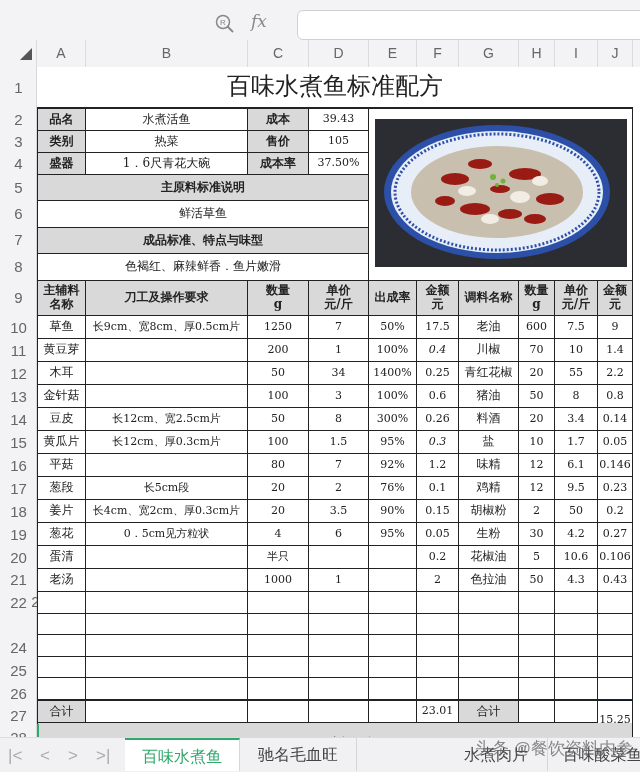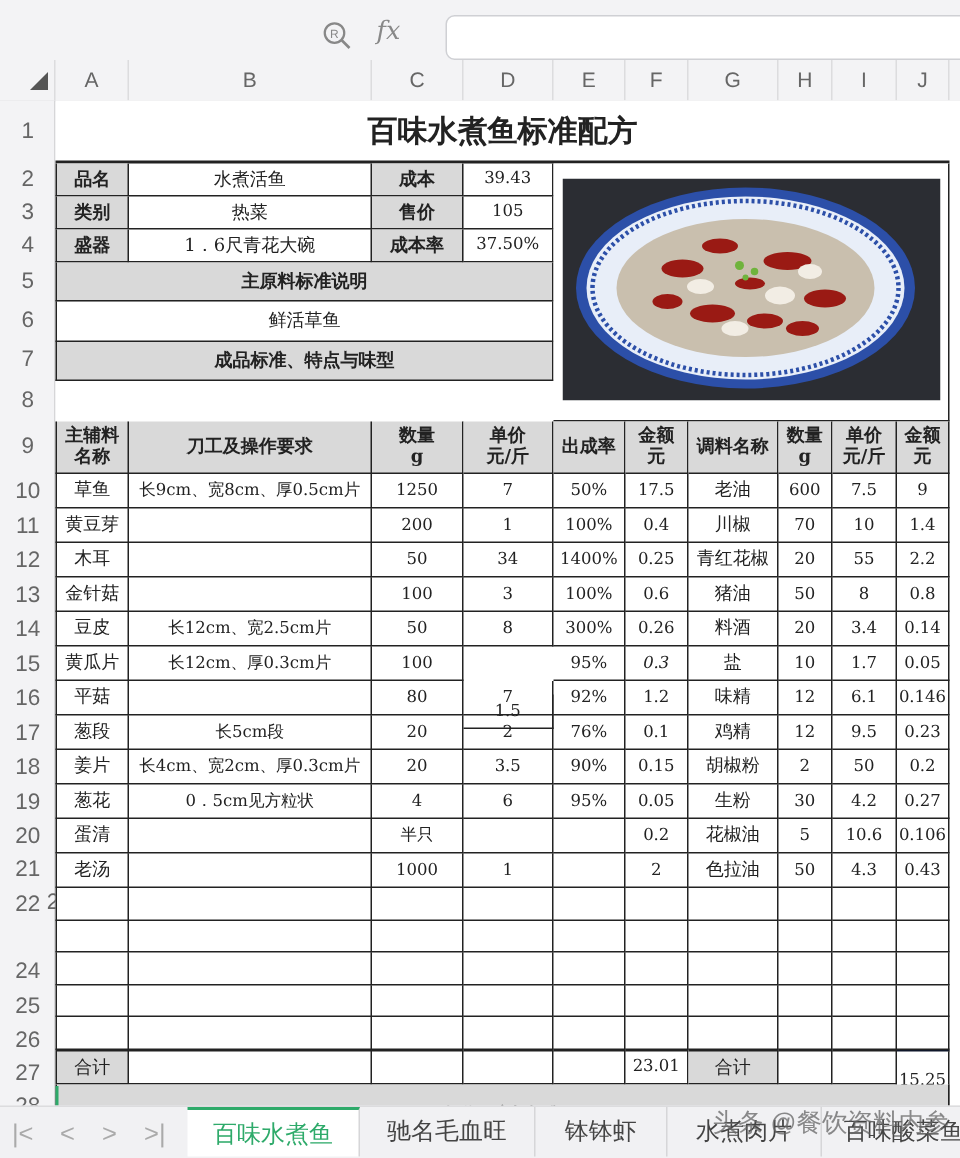--- a/index.html
+++ b/index.html
@@ -13,21 +13,21 @@
   .formula-input{position:absolute;left:297px;top:10px;width:350px;height:30px;border:1px solid #cfd0d4;border-radius:6px;background:#fff;box-sizing:border-box;}
   .col-head{position:absolute;top:40px;height:27px;left:0;width:640px;background:#f3f3f5;border-bottom:1px solid #d6d6d8;}
   .col-head .c{position:absolute;top:0;height:27px;line-height:27px;text-align:center;font-size:14px;color:#666;border-right:1px solid #dcdcde;box-sizing:border-box;}
   .corner{position:absolute;left:20px;top:8px;width:0;height:0;border-left:12px solid transparent;border-bottom:12px solid #555;}
   .row-head{position:absolute;left:0;width:37px;background:#f3f3f5;border-right:1px solid #d6d6d8;box-sizing:border-box;}
   .row-head .r{position:absolute;left:0;width:37px;text-align:center;font-size:15px;color:#666;}
   .sheet{position:absolute;left:37px;top:67px;width:603px;height:670px;background:#fff;}
   .cell{position:absolute;box-sizing:border-box;border-right:1px solid #222;border-bottom:1px solid #222;font-family:"DejaVu Serif",serif;font-size:12px;color:#222;display:flex;align-items:center;justify-content:center;text-align:center;line-height:1.15;overflow:hidden;white-space:nowrap;}
   .g{background:#d9d9d9;}
   .b{font-weight:bold;}
-  .title{font-size:20px;font-weight:bold;border:none;}
+  .title{font-size:24px;font-weight:normal;border:none;}
   .num{font-size:11px;}
   .photo{position:absolute;box-sizing:border-box;}
   .tabs{position:absolute;left:0;top:737px;width:640px;height:35px;background:#f1f1f3;border-top:1px solid #dcdcde;}
   .nav{position:absolute;top:8px;font-size:17px;color:#aaa;}
   .tab{position:absolute;top:0;height:33px;line-height:33px;text-align:center;font-size:16px;color:#444;border-right:1px solid #d6d6d8;box-sizing:border-box;}
   .tab.active{background:#fff;color:#2eaa6a;border-top:2px solid #2eaa6a;}
   .watermark{position:absolute;left:475px;top:737px;font-size:17px;color:#666;opacity:.75;}
   .sel-marker{position:absolute;left:37px;top:724px;width:2px;height:14px;background:#2eaa6a;}
 </style>
 </head>
@@ -105,20 +105,21 @@
   <div class="cell num" style="left:272px;top:64px;width:60px;height:22px;">105</div>
 
   <div class="cell g b" style="left:0;top:86px;width:49px;height:22px;border-left:1px solid #222;">盛器</div>
   <div class="cell" style="left:49px;top:86px;width:162px;height:22px;">1．6尺青花大碗</div>
   <div class="cell g b" style="left:211px;top:86px;width:61px;height:22px;">成本率</div>
   <div class="cell num" style="left:272px;top:86px;width:60px;height:22px;">37.50%</div>
 
   <div class="cell g b" style="left:0;top:108px;width:332px;height:26px;border-left:1px solid #222;">主原料标准说明</div>
   <div class="cell" style="left:0;top:134px;width:332px;height:27px;border-left:1px solid #222;">鲜活草鱼</div>
   <div class="cell g b" style="left:0;top:161px;width:332px;height:26px;border-left:1px solid #222;">成品标准、特点与味型</div>
+  <div class="cell" style="left:0;top:187px;width:332px;height:27px;border-left:1px solid #222;">色褐红、麻辣鲜香．鱼片嫩滑</div>
 
   <div class="cell" style="left:332px;top:42px;width:264px;height:172px;background:#fff;">
     <svg class="photo" style="left:6px;top:10px;" width="252" height="148" viewBox="0 0 252 148">
       <rect width="252" height="148" fill="#2b2d33"></rect>
       <ellipse cx="122" cy="73" rx="113" ry="67" fill="#2c4fa8"></ellipse>
       <ellipse cx="122" cy="73" rx="106" ry="61" fill="#e8eef8"></ellipse>
       <ellipse cx="122" cy="73" rx="102" ry="58" fill="none" stroke="#2c4fa8" stroke-width="3" stroke-dasharray="2 2"></ellipse>
       <ellipse cx="122" cy="73" rx="86" ry="46" fill="#c9bfae"></ellipse>
       <g fill="#9a1a14">
         <ellipse cx="80" cy="60" rx="14" ry="6"></ellipse>
@@ -182,21 +183,21 @@
         <div class="cell num" style="left: 482px; top: 249px; width: 36px; height: 23px;">600</div>
         <div class="cell num" style="left: 518px; top: 249px; width: 43px; height: 23px;">7.5</div>
         <div class="cell num" style="left: 561px; top: 249px; width: 35px; height: 23px;">9</div>
       </div>
       <div>
         <div class="cell" style="left: 0px; top: 272px; width: 49px; height: 23px; border-left: 1px solid rgb(34, 34, 34);">黄豆芽</div>
         <div class="cell" style="left: 49px; top: 272px; width: 162px; height: 23px; font-size: 11px;"></div>
         <div class="cell num" style="left: 211px; top: 272px; width: 61px; height: 23px;">200</div>
         <div class="cell num" style="left: 272px; top: 272px; width: 60px; height: 23px;">1</div>
         <div class="cell num" style="left: 332px; top: 272px; width: 48px; height: 23px;">100%</div>
-        <div class="cell num" style="left: 380px; top: 272px; width: 42px; height: 23px;">0.4</div>
+        <div class="cell num" style="left: 380px; top: 272px; width: 42px; height: 23px; font-style: italic;">0.4</div>
         <div class="cell" style="left: 422px; top: 272px; width: 60px; height: 23px;">川椒</div>
         <div class="cell num" style="left: 482px; top: 272px; width: 36px; height: 23px;">70</div>
         <div class="cell num" style="left: 518px; top: 272px; width: 43px; height: 23px;">10</div>
         <div class="cell num" style="left: 561px; top: 272px; width: 35px; height: 23px;">1.4</div>
       </div>
       <div>
         <div class="cell" style="left: 0px; top: 295px; width: 49px; height: 23px; border-left: 1px solid rgb(34, 34, 34);">木耳</div>
         <div class="cell" style="left: 49px; top: 295px; width: 162px; height: 23px; font-size: 11px;"></div>
         <div class="cell num" style="left: 211px; top: 295px; width: 61px; height: 23px;">50</div>
         <div class="cell num" style="left: 272px; top: 295px; width: 60px; height: 23px;">34</div>
@@ -228,21 +229,21 @@
         <div class="cell num" style="left: 380px; top: 341px; width: 42px; height: 23px;">0.26</div>
         <div class="cell" style="left: 422px; top: 341px; width: 60px; height: 23px;">料酒</div>
         <div class="cell num" style="left: 482px; top: 341px; width: 36px; height: 23px;">20</div>
         <div class="cell num" style="left: 518px; top: 341px; width: 43px; height: 23px;">3.4</div>
         <div class="cell num" style="left: 561px; top: 341px; width: 35px; height: 23px;">0.14</div>
       </div>
       <div>
         <div class="cell" style="left: 0px; top: 364px; width: 49px; height: 23px; border-left: 1px solid rgb(34, 34, 34);">黄瓜片</div>
         <div class="cell" style="left: 49px; top: 364px; width: 162px; height: 23px; font-size: 11px;">长12cm、厚0.3cm片</div>
         <div class="cell num" style="left: 211px; top: 364px; width: 61px; height: 23px;">100</div>
-        <div class="cell num" style="left: 272px; top: 364px; width: 60px; height: 23px; margin-top: 32px;">1.5</div>
+        <div class="cell num" style="left: 272px; top: 364px; width: 60px; height: 23px;">1.5</div>
         <div class="cell num" style="left: 332px; top: 364px; width: 48px; height: 23px;">95%</div>
         <div class="cell num" style="left: 380px; top: 364px; width: 42px; height: 23px; font-style: italic;">0.3</div>
         <div class="cell" style="left: 422px; top: 364px; width: 60px; height: 23px;">盐</div>
         <div class="cell num" style="left: 482px; top: 364px; width: 36px; height: 23px;">10</div>
         <div class="cell num" style="left: 518px; top: 364px; width: 43px; height: 23px;">1.7</div>
         <div class="cell num" style="left: 561px; top: 364px; width: 35px; height: 23px;">0.05</div>
       </div>
       <div>
         <div class="cell" style="left: 0px; top: 387px; width: 49px; height: 23px; border-left: 1px solid rgb(34, 34, 34);">平菇</div>
         <div class="cell" style="left: 49px; top: 387px; width: 162px; height: 23px; font-size: 11px;"></div>
@@ -392,17 +393,16 @@
 </div>
 <div class="sel-marker"></div>
 
 <div class="tabs">
   <span class="nav" style="left:8px;">|&lt;</span>
   <span class="nav" style="left:40px;">&lt;</span>
   <span class="nav" style="left:68px;">&gt;</span>
   <span class="nav" style="left:96px;">&gt;|</span>
   <div class="tab active" style="left:125px;width:115px;">百味水煮鱼</div>
   <div class="tab" style="left:240px;width:117px;">驰名毛血旺</div>
-  <div class="tab" style="left:357px;width:88px;">钵钵虾</div>
   <div class="tab" style="left:445px;width:103px;">水煮肉片</div>
   <div class="tab" style="left:548px;width:110px;">百味酸菜鱼</div>
 </div>
 <div class="watermark">头条 @餐饮资料内参</div>
 
 </body></html>

